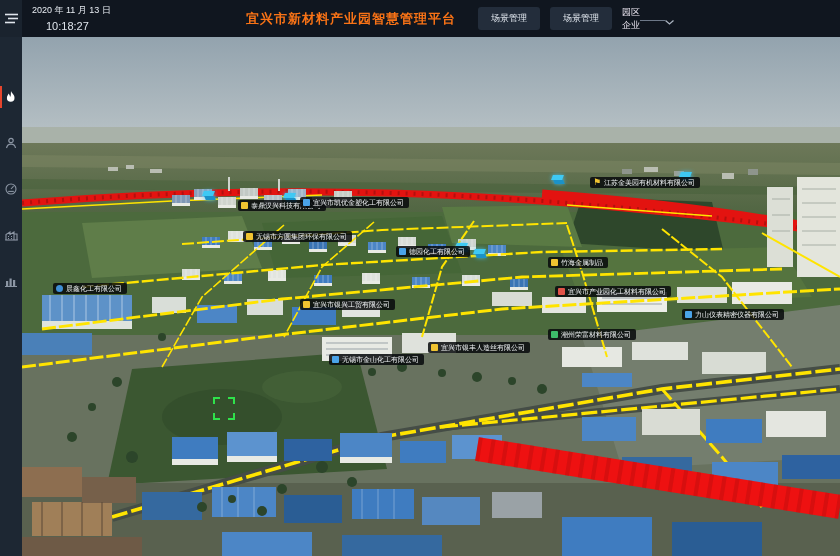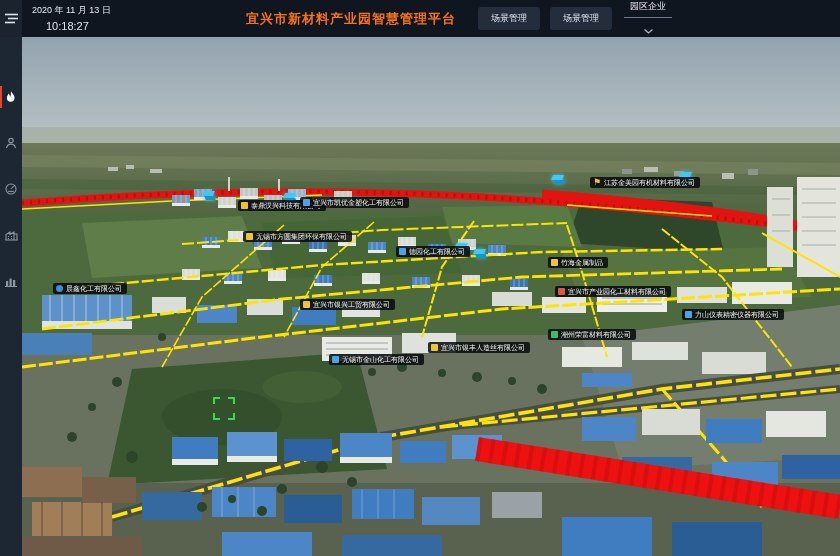--- a/index.html
+++ b/index.html
@@ -20,21 +20,21 @@
 
   
   .topbar{position:absolute;left:22px;top:0;width:658px;height:37px;background:#10161f;z-index:25;
           display:flex;align-items:center;}
   .datetime{position:absolute;left:10px;top:4px;color:#e7ecf2;font-size:9px;line-height:1.5;}
   .datetime .time{padding-left:14px;font-size:11px;color:#dfe5ec;}
   .title{position:absolute;left:0;right:0;top:0;height:37px;display:flex;align-items:center;justify-content:center;
          color:#f97316;font-size:13px;font-weight:bold;letter-spacing:1px;}
   .actions{position:absolute;right:6px;top:0;height:37px;display:flex;align-items:center;gap:10px;z-index:2;}
   .tb-btn{background:#232d3b;color:#e3e9f0;font-size:9px;padding:5px 13px;border-radius:3px;border:0;cursor:pointer;}
-  .dropdown{display:flex;flex-direction:column;align-items:center;cursor:pointer;width:52px;}
+  .dropdown{display:flex;flex-direction:row;align-items:center;cursor:pointer;width:52px;}
   .dropdown .dd-label{color:#e9e4ef;font-size:9px;}
   .dropdown .dd-line{width:48px;height:1px;background:#6d7888;margin-top:4px;}
   .dropdown .dd-chev{margin-top:2px;color:#aab3bf;}
 
   
   .map{position:absolute;left:22px;top:37px;width:818px;height:519px;overflow:hidden;background:#4c6a3d;cursor:grab;}
   .scene{position:absolute;left:0;top:0;width:818px;height:519px;}
 
   
   .marker{position:absolute;display:flex;align-items:center;gap:3px;background:rgba(7,9,12,.85);

